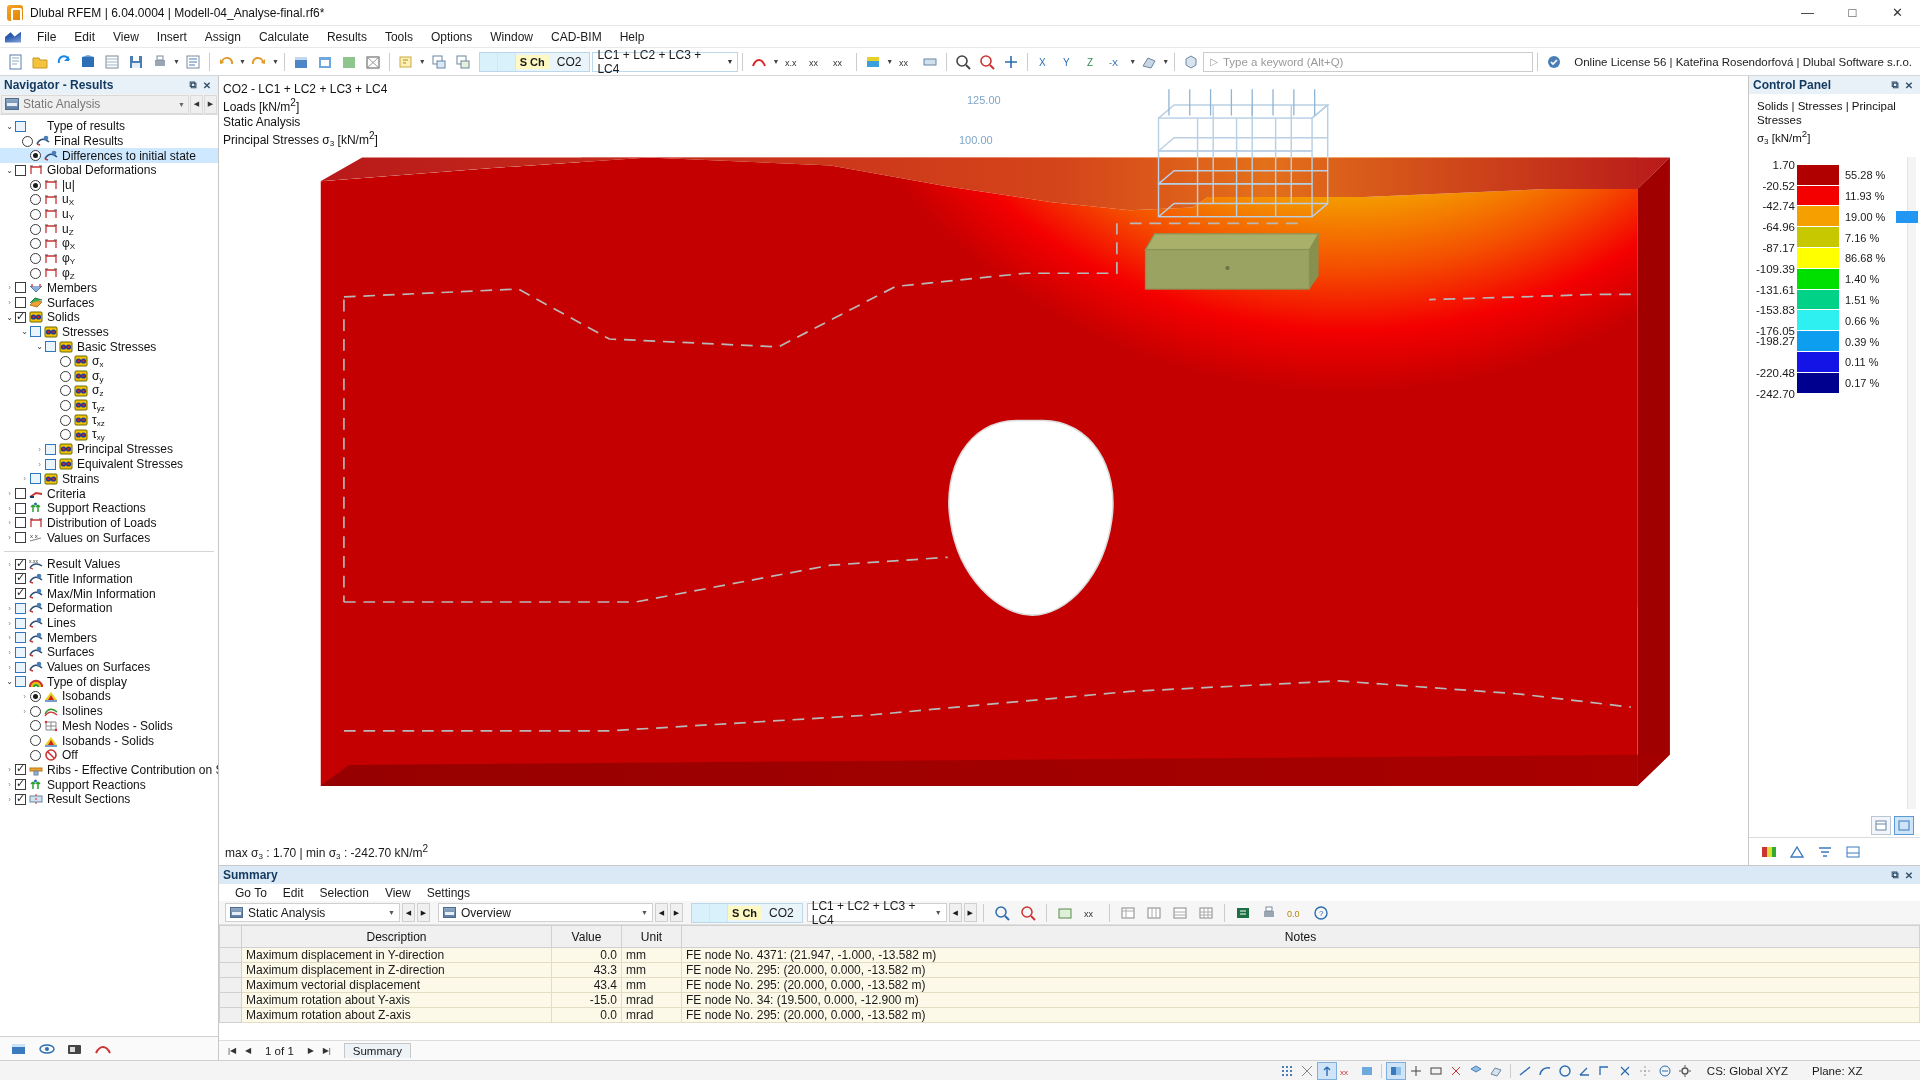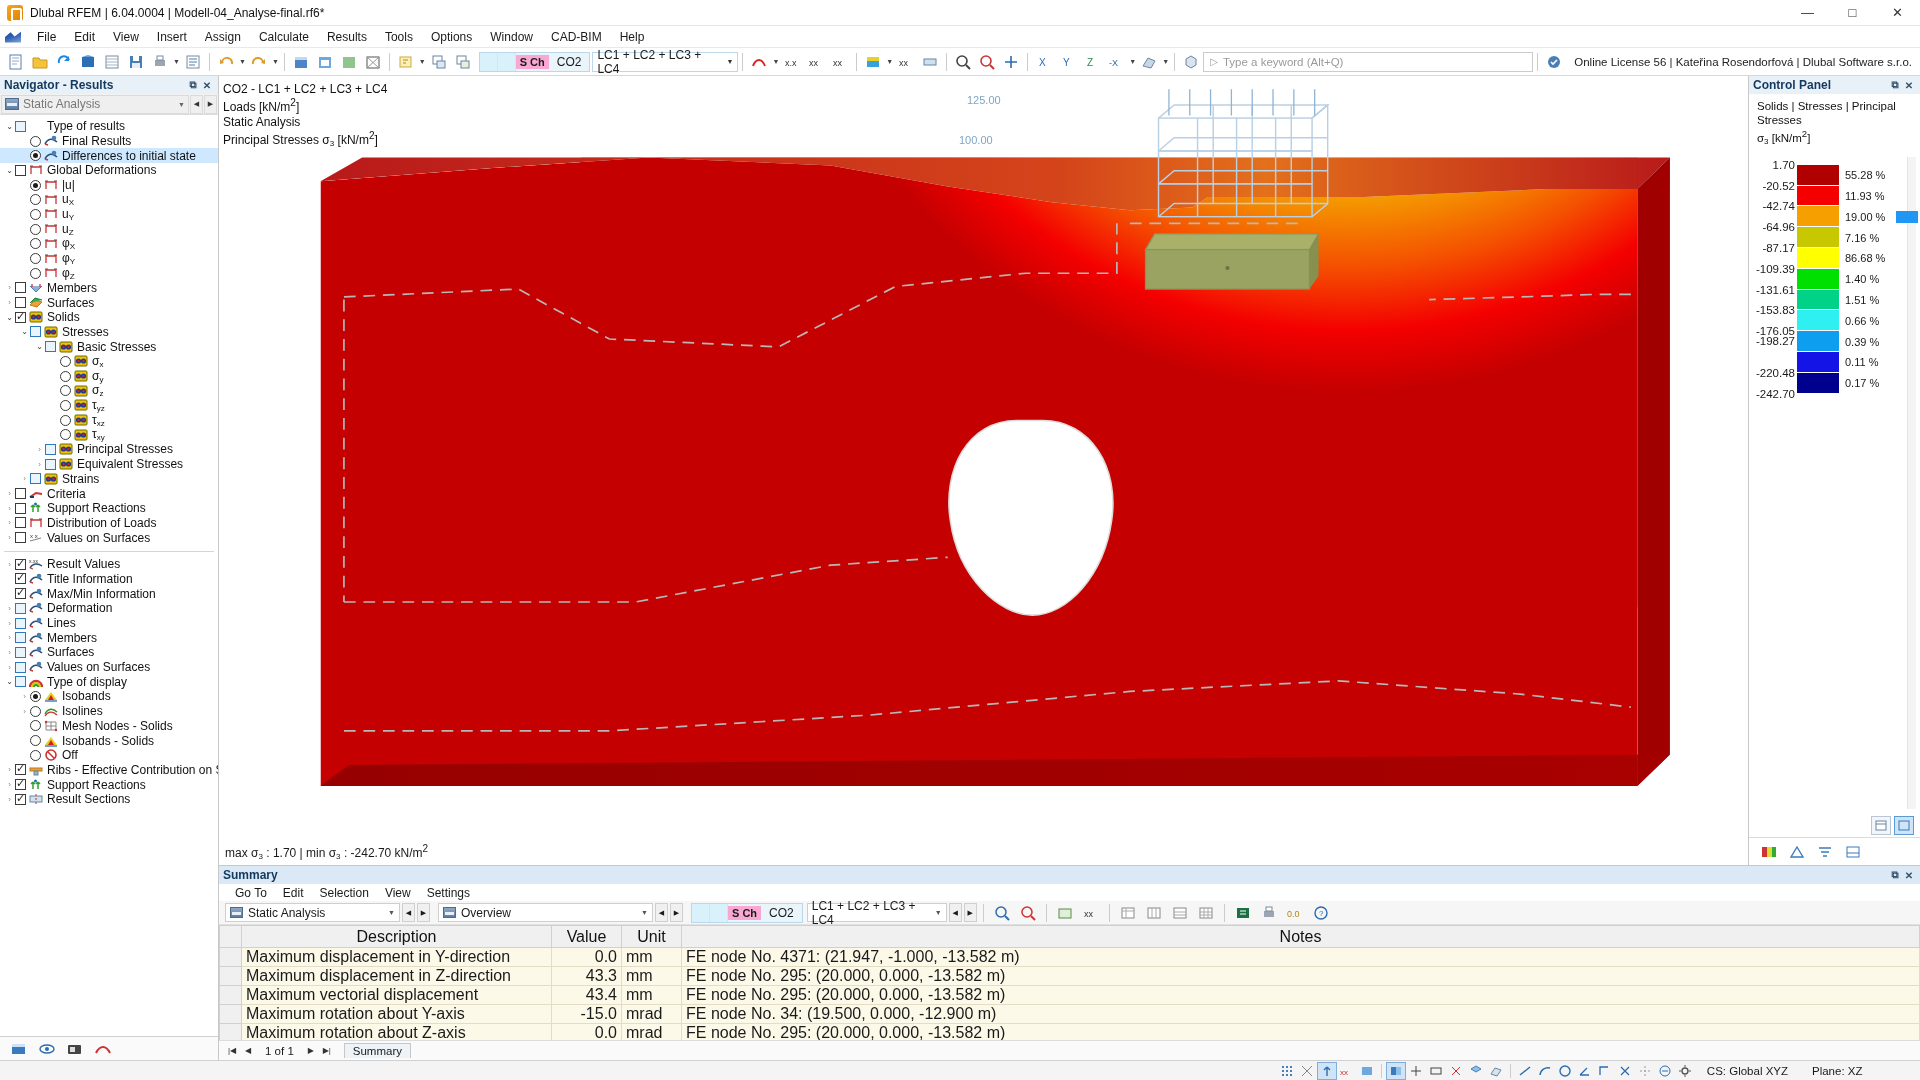--- a/index.html
+++ b/index.html
@@ -53,21 +53,21 @@
     height: 28px; display:flex; align-items:center; background:#ffffff;
     border-bottom:1px solid #d8d8d8; flex:0 0 28px; padding-left:4px; gap:0px;
   }
   .tb { width:24px; height:24px; display:flex;align-items:center;justify-content:center; position:relative; }
   .tsep { width:1px; height:18px; background:#cccccc; margin:0 4px; }
   .tb svg { display:block; }
   .caret { width:9px; height:24px; display:flex;align-items:center;justify-content:center; font-size:7px; color:#444; }
 
   .lc-box { display:flex; align-items:center; height:20px; background:#e9f4fb; border:1px solid #bcd6ea; margin-left:4px; }
   .lc-sw { width:18px; height:18px; background:#d9f1fb; border-right:1px solid #cfe6f3; }
-  .lc-sch { background:#f9a8d4; color:#1a1a1a; font-size:11px; padding:1px 4px; font-weight:bold; }
+  .lc-sch { background:#fef9c3; color:#1a1a1a; font-size:11px; padding:1px 4px; font-weight:bold; }
   .lc-co { font-size:12px; padding:0 8px; }
   .lc-combo { display:flex;align-items:center; height:20px; border:1px solid #bcd6ea; background:#fff; margin-left:2px; padding:0 4px; min-width:135px; }
   .lc-combo span{ font-size:12px; }
   .lc-combo .ar { margin-left:auto; font-size:7px; color:#333; }
 
   .keyword {
     height:20px; border:1px solid #cccccc; background:#fff; min-width:330px;
     display:flex; align-items:center; padding:0 6px; color:#9a9a9a; font-size:11.5px; margin-left:auto;
   }
   .keyword .sp { margin-right:5px; font-size:10px; color:#9a9a9a;}
@@ -147,21 +147,21 @@
   .sum-head .hb{width:14px;text-align:center;font-size:10px;color:#33516b;}
   .sum-menu { height:17px; flex:0 0 17px; display:flex; align-items:center; padding-left:8px; background:#fff;}
   .sum-menu .mi{ padding:1px 8px; font-size:12px;}
   .sum-tools { height:24px; flex:0 0 24px; display:flex; align-items:center; background:#f6f6f6; border-bottom:1px solid #e0e0e0; padding-left:6px; gap:2px;}
   .sumcombo { display:flex;align-items:center;height:19px;border:1px solid #cfcfcf;background:#fff;padding:0 4px;}
   .sumcombo .ico{width:13px;height:11px;margin-right:5px;background:linear-gradient(#8fa9c4,#5d7da3);border:1px solid #4d6b8e;position:relative;flex:0 0 13px;}
   .sumcombo .ico::after{content:"";position:absolute;left:1px;top:4px;right:1px;height:3px;background:#e8eef5;}
   .sumcombo .ar{margin-left:auto;font-size:7px;color:#555;padding-left:10px;}
   .navbtn{width:13px;height:19px;border:1px solid #cfcfcf;background:#f0f0f0;display:flex;align-items:center;justify-content:center;font-size:7px;}
   .sum-table { flex:1 1 auto; overflow:hidden; }
-  table.grid { border-collapse:collapse; width:100%; font-size:16px; table-layout:fixed;}
+  table.grid { border-collapse:collapse; width:100%; font-size:12px; table-layout:fixed;}
   table.grid th {
     background:#f0f0f0; border:1px solid #d0d0d0; font-weight:normal; height:22px; color:#111;
   }
   table.grid td { border:1px solid #e3ddc6; height:13.5px; padding:0 4px; background:#fdf9e9; }
   table.grid td.num { text-align:right; }
   table.grid td.rowh { background:#f0f0f0; border:1px solid #d0d0d0;}
   .sum-foot { height:20px; flex:0 0 20px; display:flex; align-items:center; gap:2px; padding-left:6px; border-top:1px solid #dcdcdc; background:#fafafa; font-size:11.5px;}
   .pbtn{width:14px;height:15px;display:flex;align-items:center;justify-content:center;font-size:8px;color:#333;}
   .ptab{ border:1px solid #c7c7c7; border-bottom:none; background:#eef3f8; padding:1px 8px; margin-left:8px; font-size:11.5px;}
 
@@ -448,21 +448,21 @@
         <div class="nav-arrow">◀</div>
         <div class="nav-arrow">▶</div>
       </div>
       <div class="nav-tree" id="nav-tree">
           <div class="tline" style="padding-left: 4px;">
             <span class="exp open">⌄</span>
             <span class="cbx blue"></span>
             <span class="ticon"></span>
             <span class="tlabel">Type of results</span>
           </div>
-          <div class="tline" style="padding-left: 19px;">
+          <div class="tline" style="padding-left: 11px;">
             <span class="exp"></span>
             <span class="rad"></span>
             <span class="ticon"><svg width="14" height="12">
                 <path d="M1 9C4 3 9 3 13 7" stroke="#2b4f7a" stroke-width="1.6" fill="none"></path>
                 <circle cx="10" cy="3" r="2.3" fill="#4a7fb5"></circle>
                 <path d="M1 9l3 1" stroke="#c33" stroke-width="1.4"></path>
               </svg></span>
             <span class="tlabel">Final Results</span>
           </div>
           <div class="tline sel" style="padding-left: 19px;">

